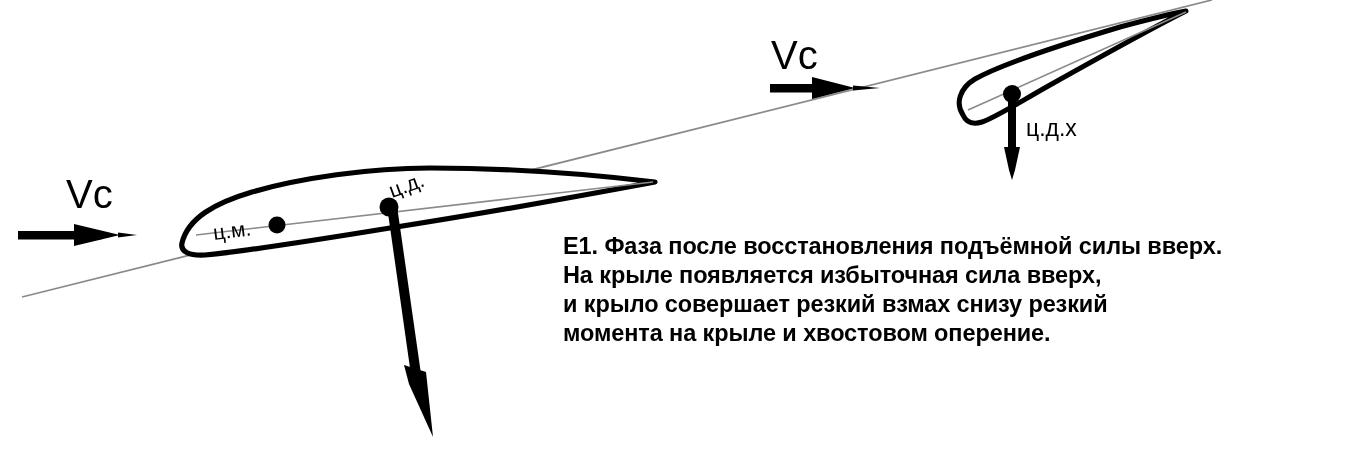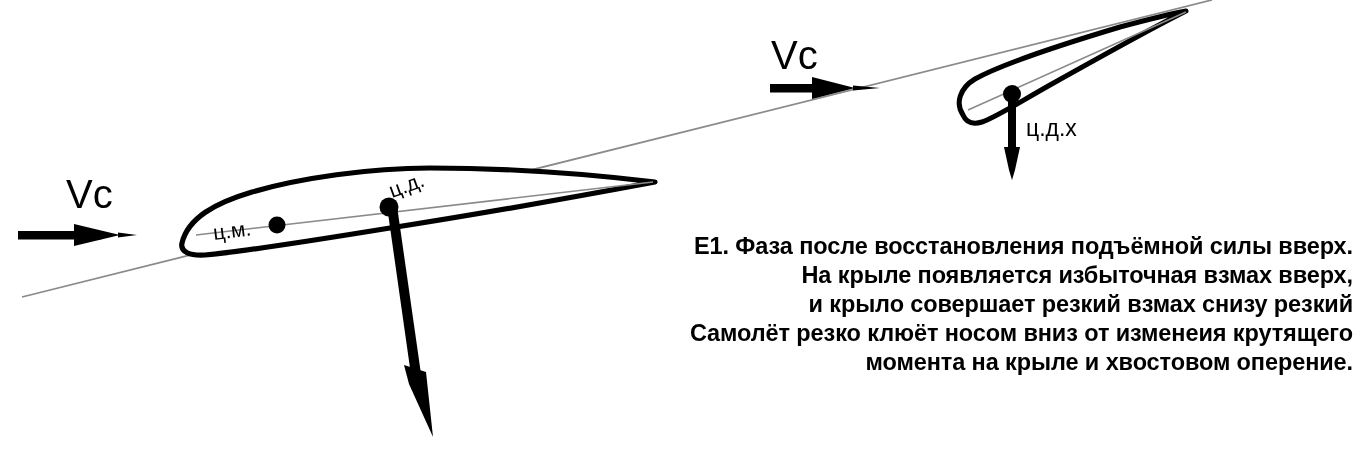--- a/index.html
+++ b/index.html
@@ -39,21 +39,20 @@
   }
   .cpx-label {
     font-size: 23px;
     font-weight: 400;
   }
   #caption-block {
     position: absolute;
     right: 5px;
     top: 232px;
     width: 790px;
-    text-align: right;
     font-family: "Liberation Sans", sans-serif;
     font-size: 23.5px;
     font-weight: bold;
     line-height: 29px;
     color: #000000;
     letter-spacing: -0.1px;
     white-space: nowrap;
   }
   #caption-block .caption-line {
     display: block;
@@ -127,19 +126,18 @@
       <rect x="770" y="84" width="62" height="8.5" fill="#000000"></rect>
       <path d="M 812 77 L 855 88 L 812 99 Z" fill="#000000"></path>
       <path d="M 853 85.5 L 880 88 L 853 90.5 Z" fill="#000000"></path>
     </g>
     <text class="svg-label vc-label" x="771" y="69">Vc</text>
 
   </svg>
 
   <div id="caption-block">
     <span class="caption-line">E1. Фаза после восстановления подъёмной силы вверх.</span>
-    <span class="caption-line">На крыле  появляется избыточная  взмах вверх,</span>
+    <span class="caption-line">На крыле  появляется избыточная  сила вверх,</span>
     <span class="caption-line">и крыло совершает резкий взмах снизу  резкий</span>
-    <span class="caption-line">Самолёт резко клюёт носом вниз от изменеия крутящего</span>
     <span class="caption-line">момента на крыле и хвостовом оперение.</span>
   </div>
 
 </div>
 
 </body></html>

